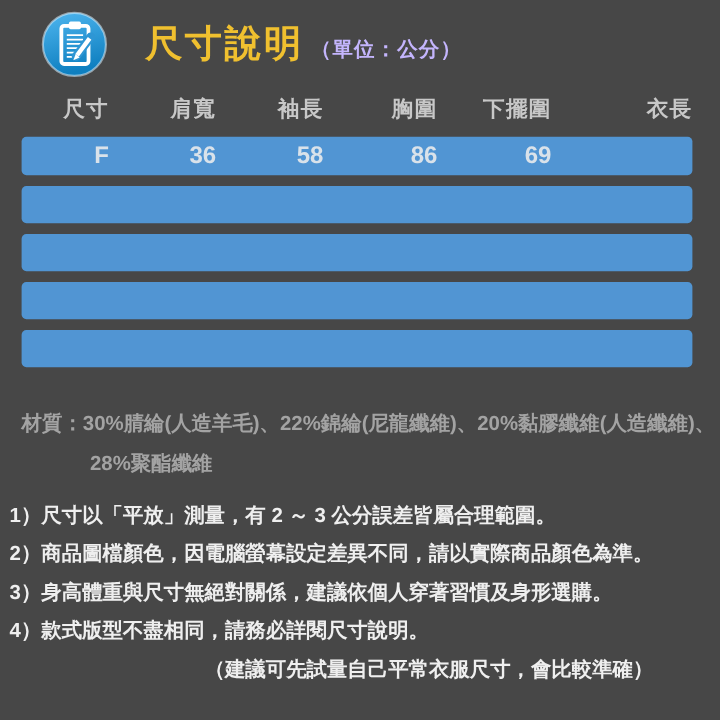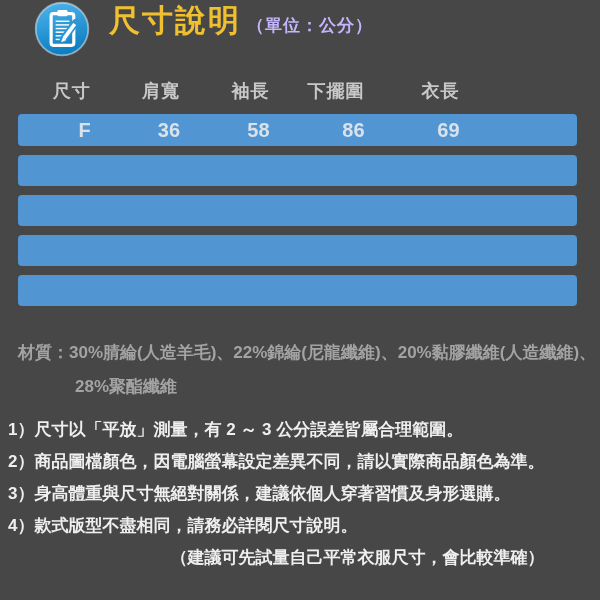--- a/index.html
+++ b/index.html
@@ -1,20 +1,20 @@
 <!DOCTYPE html>
 <html><head>
 <meta charset="utf-8">
 <style>
   html,body{margin:0;padding:0;}
   body{width:600px;height:600px;background:#474747;font-family:"Liberation Sans",sans-serif;}
   .page{position:relative;width:600px;height:600px;background:#474747;overflow:hidden;font-weight:bold;}
 
   
-  .header{position:absolute;top:0;left:33px;height:74px;display:flex;}
+  .header{position:absolute;top:0;left:33px;height:74px;display:flex;align-items:center;gap:12px;}
   .icon-wrap{width:58px;height:58px;display:block;}
   .title-group{display:flex;align-items:baseline;margin-left:18px;}
   .title{font-size:31px;color:#f0c02f;letter-spacing:2px;}
   .unit{font-size:17px;color:#c4b5fd;margin-left:6px;letter-spacing:1px;}
 
   
   .size-table{position:absolute;left:18px;top:78px;width:559px;}
   .grid6{display:grid;grid-template-columns:13% 16% 16% 17% 17% 21%;text-align:right;}
   .thead{height:26px;line-height:26px;font-size:18px;color:#c8c8c8;margin-bottom:10px;letter-spacing:1px;}
   .row-f{height:32px;line-height:32px;background:#5195d3;border-radius:4px;font-size:20px;color:#d9e2ea;margin-bottom:9px;}
@@ -60,20 +60,21 @@
       <span class="title">尺寸說明</span>
       <span class="unit">（單位：公分）</span>
     </div>
   </div>
 
   <div class="size-table">
     <div class="thead grid6">
       <span>尺寸</span>
       <span>肩寬</span>
       <span>袖長</span>
+      <span>胸圍</span>
       <span>下擺圍</span>
       <span>衣長</span>
     </div>
     <div class="row-f grid6">
       <span>F</span>
       <span>36</span>
       <span>58</span>
       <span>86</span>
       <span>69</span>
     </div>

